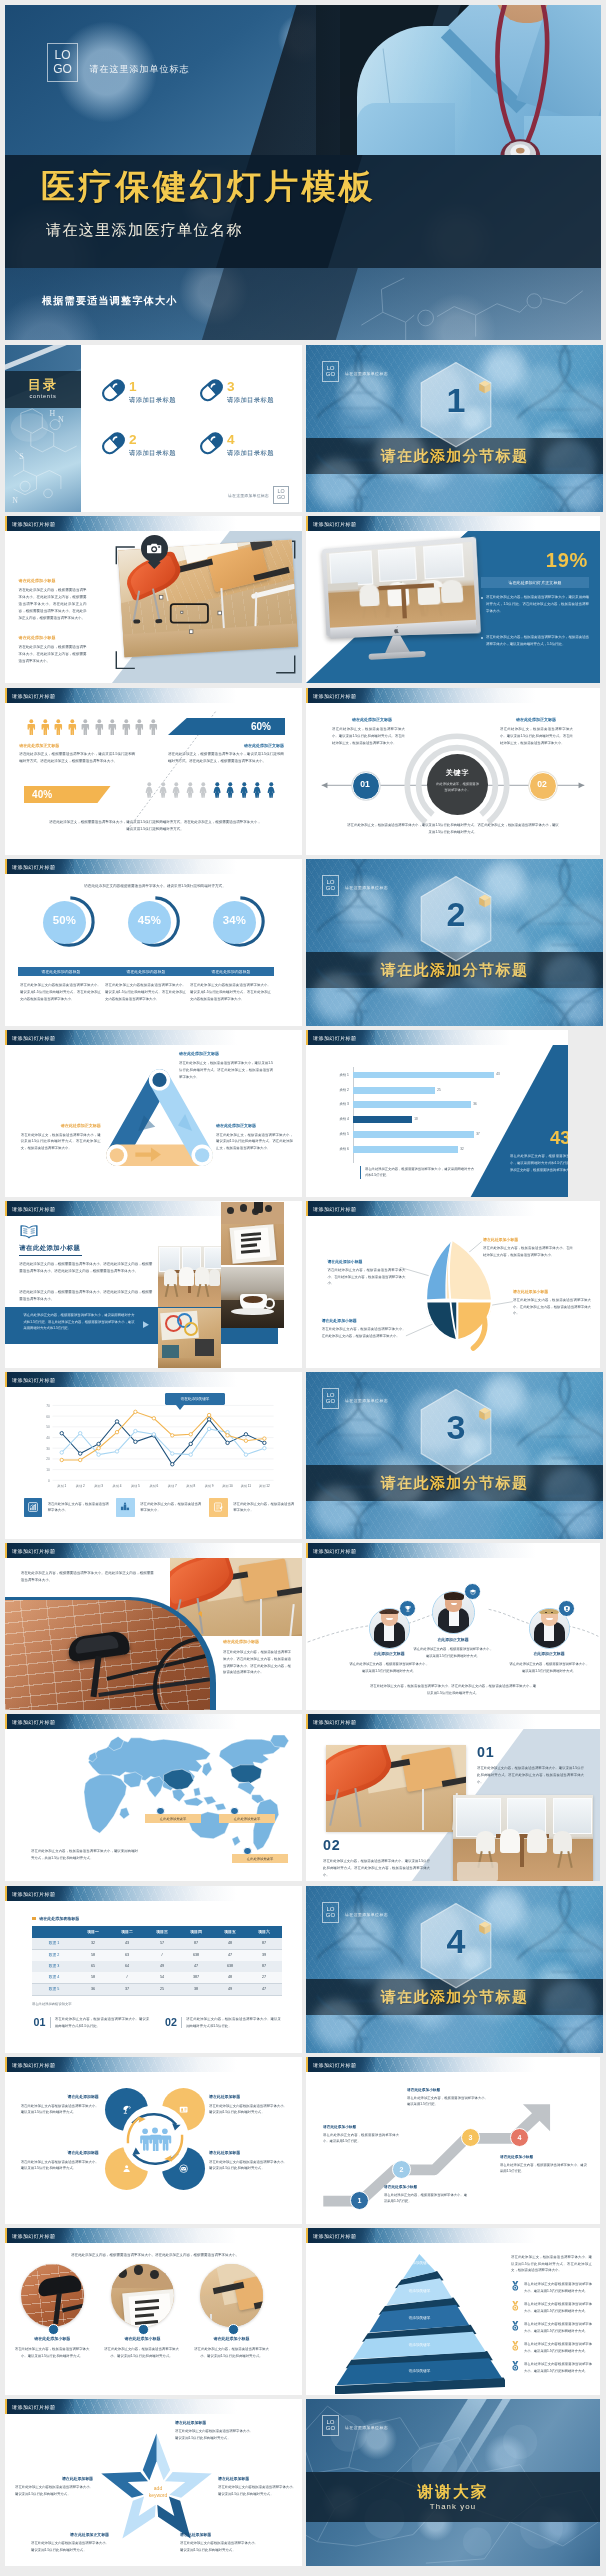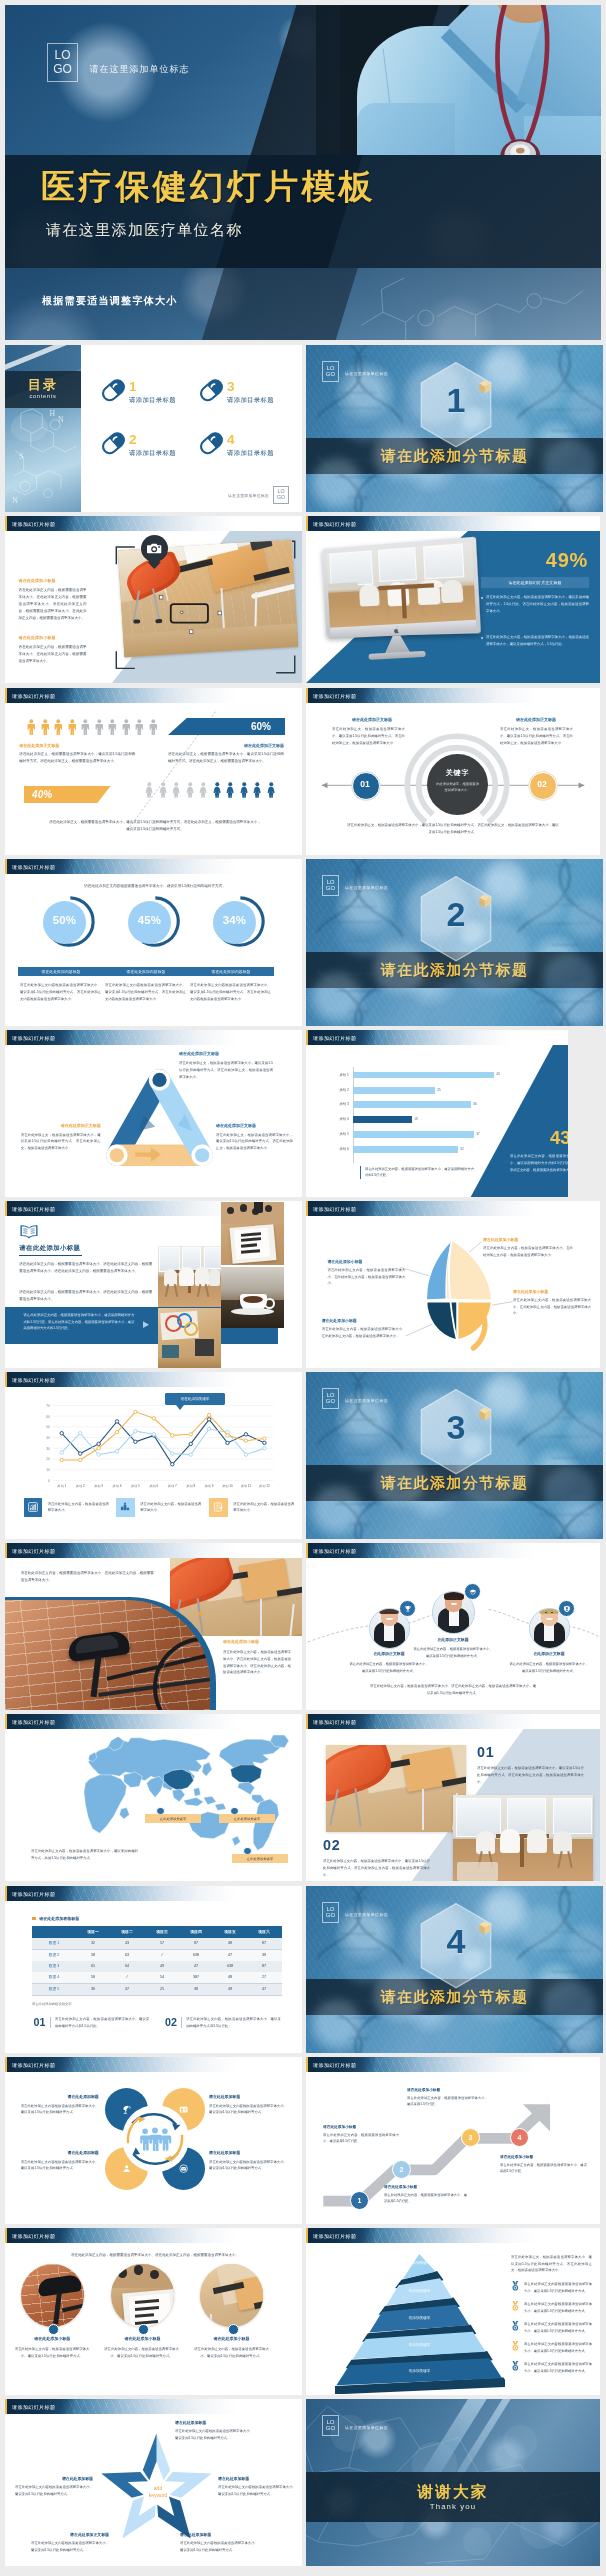--- a/index.html
+++ b/index.html
@@ -433,21 +433,21 @@
     </div>
     <div class="z" style="left:3.6px;top:79px;width:136px;height:10.7px;background:linear-gradient(180deg,#dfe1e5,#bcbfc4);transform:perspective(300px) rotateY(-11deg);transform-origin:left center;"></div>
     <svg class="z" style="left:66px;top:81px;width:7.8px;height:8.6px" viewBox="0 0 11 12">
       <path d="M7.6 1.1c.5-.6.4-1.1.4-1.1s-.7 0-1.2.6c-.4.5-.4 1-.4 1s.7.1 1.2-.5z" fill="#55595f"></path>
       <path d="M9 8.4c-.3.7-.8 1.5-1.4 1.5-.6 0-.8-.4-1.5-.4s-.9.4-1.5.4c-.6 0-1.2-.8-1.6-1.6C2.4 6.8 2.5 4.6 4 4c.6-.2 1 .1 1.5.1s.9-.3 1.5-.1c.6.2 1 .6 1.2 1-.9.6-1 1.9-.1 2.6.1.3.1.6-.1.8z" fill="#55595f"></path>
     </svg>
     <div class="z" style="left:57px;top:90px;width:26px;height:18.5px;background:linear-gradient(180deg,#cbced3,#a8acb2);clip-path:polygon(36% 0,64% 0,100% 100%,0 100%);"></div>
     <div class="z" style="left:41px;top:107px;width:57px;height:5.7px;background:linear-gradient(180deg,#c4c7cc,#a6aaaf);border-radius:2.9px;"></div>
   </div>
 
-  <div class="z" style="left:175px;top:33px;width:107px;text-align:right;color:#f3c349;font-size:20px;font-weight:bold;letter-spacing:0.7px;">49%</div>
+  <div class="z" style="left:175px;top:33px;width:107px;text-align:right;color:#f3c349;font-size:20px;font-weight:bold;letter-spacing:0.7px;">19%</div>
 
   <div class="z" style="left:175px;top:61px;width:108px;height:10.7px;background:#3a7bab;display:flex;align-items:center;justify-content:center;">
     <span style="color:#fff;font-size:3.9px;letter-spacing:0.2px;">请在此处添加幻灯片正文标题</span>
   </div>
 
   <div class="z" style="left:175px;top:78px;width:108px;display:flex;">
     <span style="width:2.1px;height:2.1px;border-radius:50%;background:#bcd8ec;margin:2.9px 2.9px 0 0;flex:none;"></span>
     <span style="color:#dce9f4;font-size:3.4px;line-height:6.8px;text-align:justify;">请在此处添加正文内容，根据需要适当调整字体大小，建议采用两端对齐方式，1.5倍行距。请在此处添加正文内容，根据需要适当调整字体大小。</span>
   </div>
   <div class="z" style="left:175px;top:118px;width:108px;display:flex;">
@@ -505,21 +505,21 @@
             <path d="M3 9 h10 a2 2 0 0 1 2 2 v8 a1.4 1.4 0 0 1 -2.6 0 V16 h-1.2 v12.4 a1.5 1.5 0 0 1 -3 0 V21 h-.4 v7.4 a1.5 1.5 0 0 1 -3 0 V16 H3.6 v3 a1.4 1.4 0 0 1 -2.6 0 V11 a2 2 0 0 1 2 -2 z" fill="#b9bcbf"></path>
           </svg></span>
         <span class="z" style="left:122px;top:0;"><svg style="width:8.6px;height:16.4px" viewBox="0 0 16 30">
             <circle cx="8" cy="4" r="3.6" fill="#b9bcbf"></circle>
             <path d="M3 9 h10 a2 2 0 0 1 2 2 v8 a1.4 1.4 0 0 1 -2.6 0 V16 h-1.2 v12.4 a1.5 1.5 0 0 1 -3 0 V21 h-.4 v7.4 a1.5 1.5 0 0 1 -3 0 V16 H3.6 v3 a1.4 1.4 0 0 1 -2.6 0 V11 a2 2 0 0 1 2 -2 z" fill="#b9bcbf"></path>
           </svg></span>
       </div>
   <div class="z" style="left:14.3px;top:55px;color:#e8a33d;font-size:4px;font-weight:bold;">请在此处添加正文标题</div>
   <div class="z" style="left:14.3px;top:63px;width:116px;color:#3c4a57;font-size:3.5px;line-height:7.1px;text-align:justify;">请在此处添加正文，根据需要适当调整字体大小，建议采用1.5倍行距和两端对齐方式。请在此处添加正文，根据需要适当调整字体大小。</div>
   <div class="z" style="left:18.5px;top:98px;width:87px;height:17px;background:#f3b44f;clip-path:polygon(0 0,100% 0,85% 100%,0 100%);">
-    <span class="z" style="left:8.6px;top:2.9px;color:#fff;font-size:10px;font-weight:bold;font-style:italic;">40%</span>
+    <span class="z" style="left:8.6px;top:2.9px;color:#fff;font-size:10px;font-weight:bold;">40%</span>
   </div>
 
   <div class="z" style="left:163px;top:30px;width:117px;height:17px;background:#1f6396;clip-path:polygon(16% 0,100% 0,100% 100%,0 100%);">
     <span class="z" style="left:83px;top:2.9px;color:#fff;font-size:10px;font-weight:bold;">60%</span>
   </div>
   <div class="z" style="left:163px;top:55px;width:116px;text-align:right;color:#1f6396;font-size:4px;font-weight:bold;">请在此处添加正文标题</div>
   <div class="z" style="left:163px;top:63px;width:116px;color:#3c4a57;font-size:3.5px;line-height:7.1px;text-align:justify;">请在此处添加正文，根据需要适当调整字体大小，建议采用1.5倍行距和两端对齐方式。请在此处添加正文，根据需要适当调整字体大小。</div>
   <div class="z" style="left:140px;top:94px;height:16.4px;">
         <span class="z" style="left:0px;top:0;"><svg style="width:8.6px;height:16.4px" viewBox="0 0 16 30">
             <circle cx="8" cy="4" r="3.6" fill="#c7cacd"></circle>

